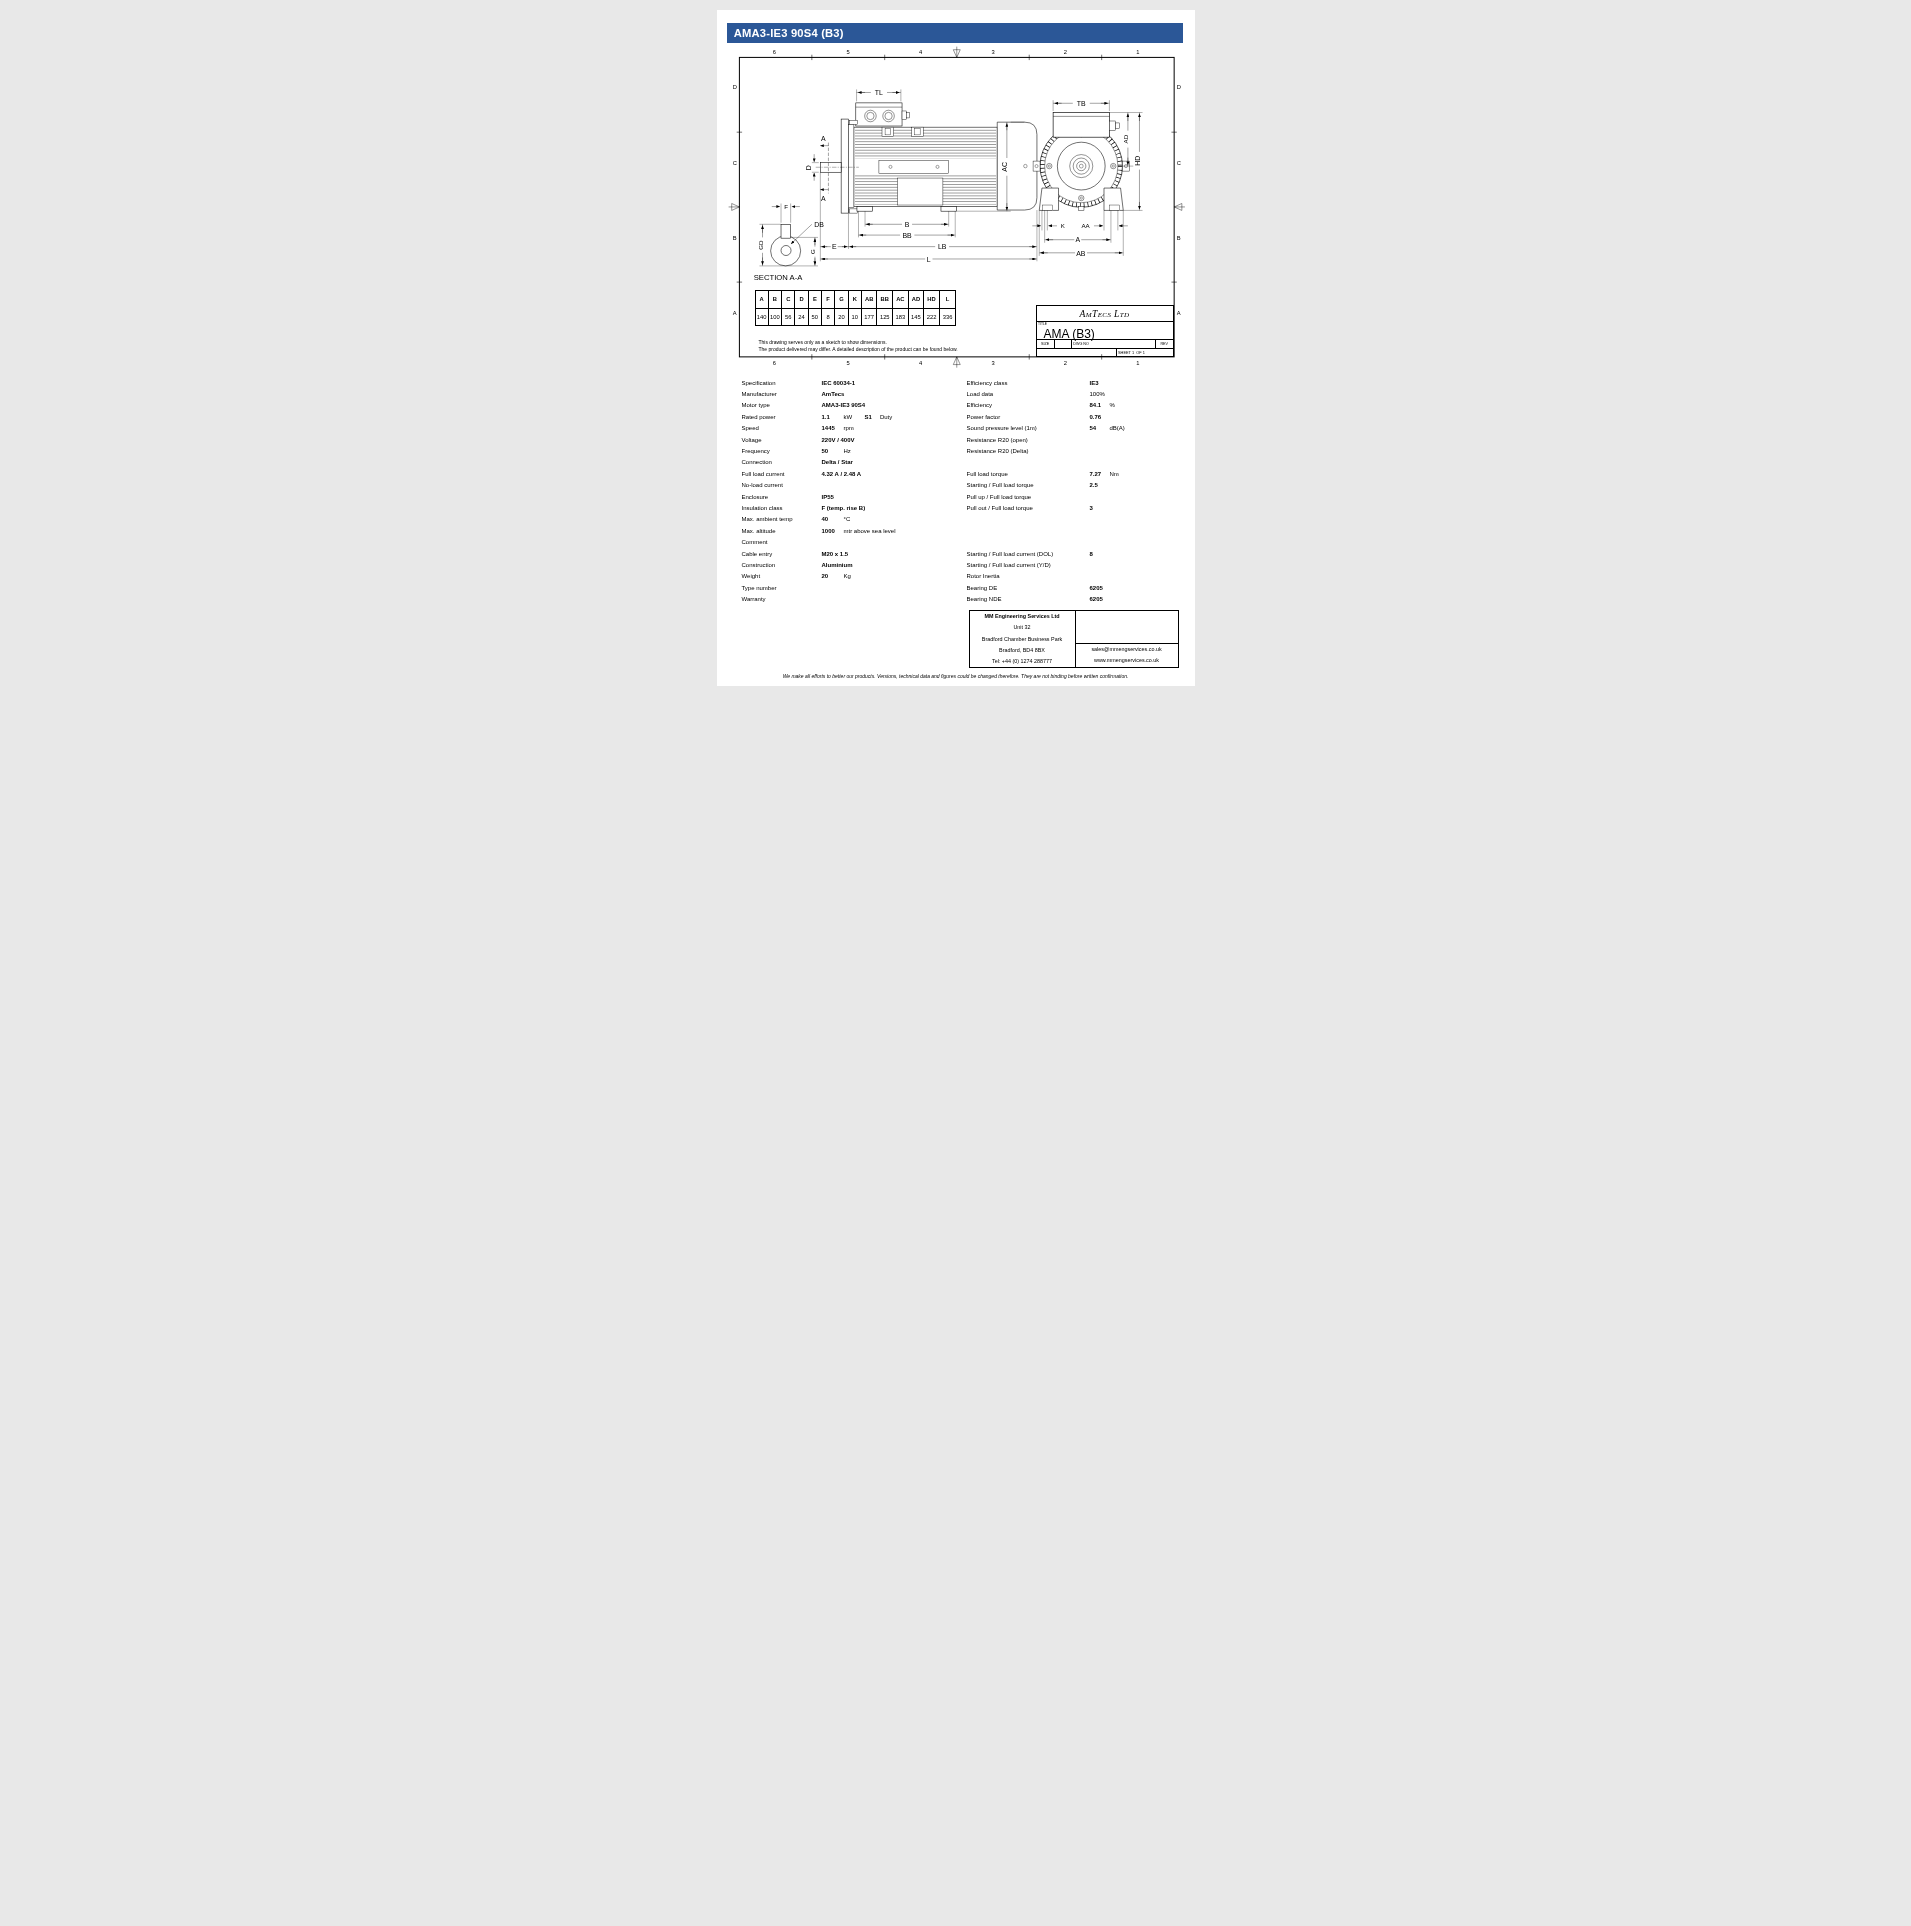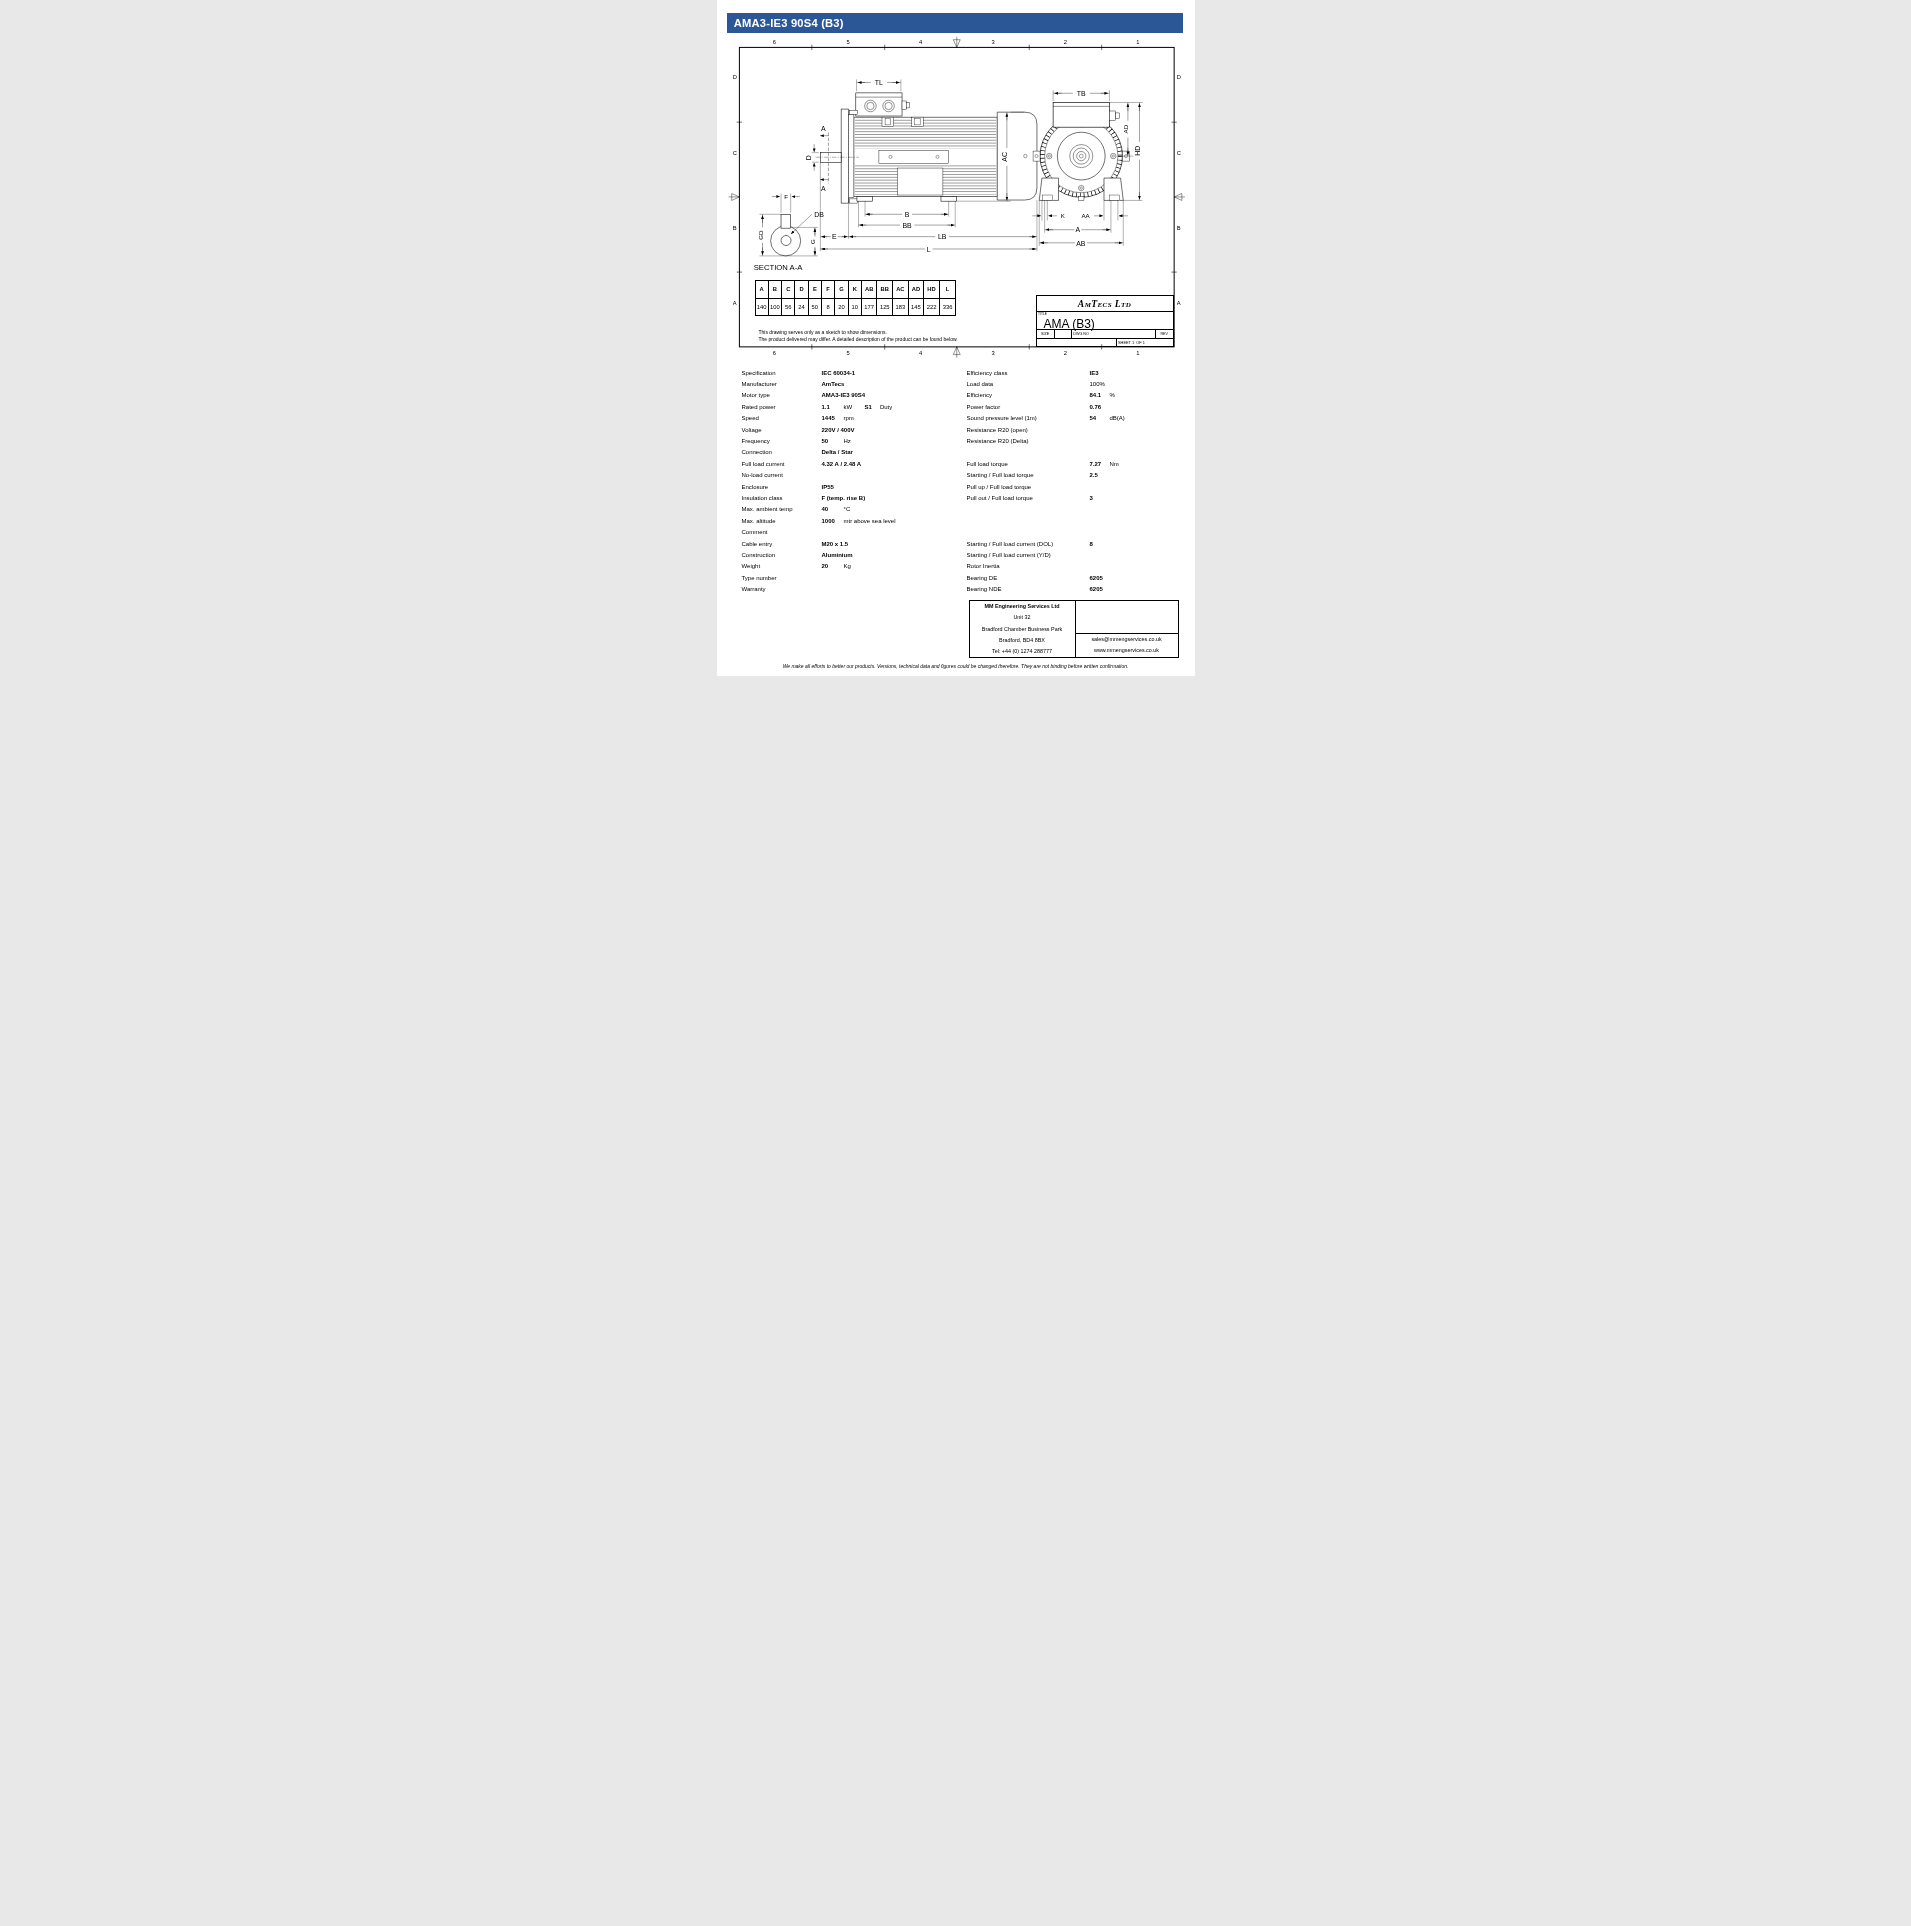--- a/index.html
+++ b/index.html
@@ -1,16 +1,16 @@
 <!DOCTYPE html>
 <html style="font-size:6.2px"><head>
 <meta charset="utf-8">
 <style>
   html,body{margin:0;padding:0;background:#e8e8e8;}
-  .page{position:relative;width:478px;height:676px;background:#fff;margin:0 auto;
+  .page{position:relative;width:478px;height:676px;background:#fff;margin:10px auto;
         font-family:"Liberation Sans",sans-serif;color:#000;overflow:hidden;}
   
   .titlebar{position:absolute;left:10.8px;top:13px;width:456px;height:19.6px;background:#2b5797;
             color:#fff;font-weight:bold;font-size:11.2px;line-height:20px;padding-left:6.5px;
             box-sizing:border-box;letter-spacing:0.2px;}
   
   svg.drawing{position:absolute;left:0;top:0;}
   svg text{font-family:"Liberation Sans",sans-serif;fill:#000;}
   .dim{font-size:18px;} .dimS{font-size:16px;} .zone{font-size:15px;} .sect{font-size:20px;}
   .k05{stroke:#000;stroke-width:.8;fill:none}
@@ -26,21 +26,21 @@
   .dimtable{position:absolute;left:38px;top:280px;border:0.8px solid #000;display:grid;
             grid-template-columns:repeat(8,13.3px) repeat(6,15.6px);}
   .dimtable .hc,.dimtable .vc{height:16.6px;display:flex;align-items:center;justify-content:center;
             border-right:0.4px solid #000;font-size:5.8px;}
   .dimtable .hc{font-weight:bold;border-bottom:0.8px solid #000;}
   .dimtable .hc:nth-child(14),.dimtable .vc:nth-child(28){border-right:none;}
   
   .tblock{position:absolute;left:319px;top:295px;width:138px;height:52px;border:0.8px solid #000;
           box-sizing:border-box;}
   .tb-co{height:14.6px;display:flex;align-items:center;justify-content:center;
-         font-family:"Liberation Serif",serif;font-style:italic;font-weight:bold;
+         font-family:"Liberation Serif",serif;font-style:italic;font-weight:normal;
          font-variant:small-caps;font-size:9.6px;letter-spacing:0.4px;}
   .tb-title{position:relative;height:18.5px;border-top:0.8px solid #000;box-sizing:border-box;}
   .tb-title .lab{position:absolute;top:0.4px;left:1.5px;font-size:3.3px;}
   .tb-title .val{position:absolute;top:5.4px;left:7px;font-size:12px;}
   .tb-size{display:flex;height:9.2px;border-top:0.8px solid #000;box-sizing:border-box;font-size:3.7px;}
   .tb-size .c1{width:17.3px;border-right:0.5px solid #000;display:flex;align-items:center;justify-content:center;}
   .tb-size .c2{width:16px;border-right:0.5px solid #000;}
   .tb-size .c3{flex:1;display:flex;align-items:center;padding-left:1.5px;}
   .tb-size .c4{width:16.6px;border-left:0.5px solid #000;display:flex;align-items:center;justify-content:center;}
   .tb-sheet{display:flex;height:7.3px;border-top:0.5px solid #000;box-sizing:border-box;font-size:3.9px;}

